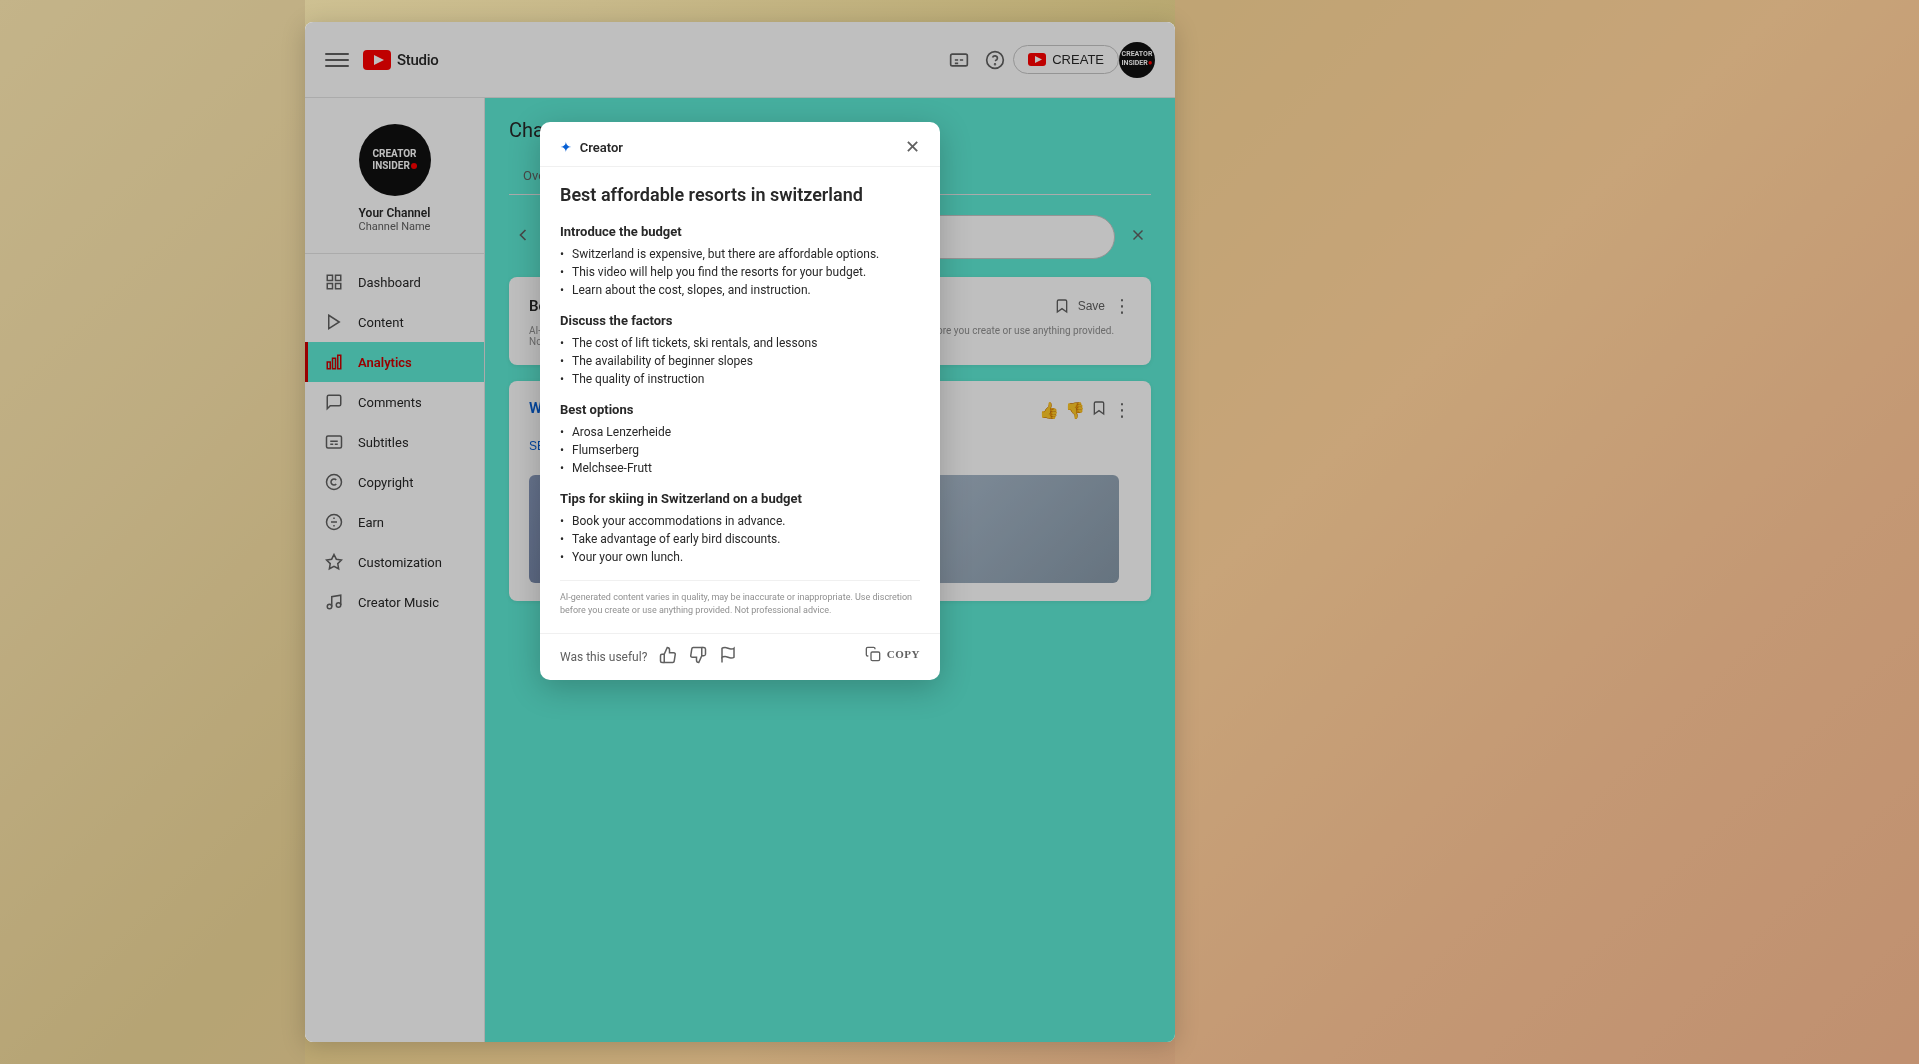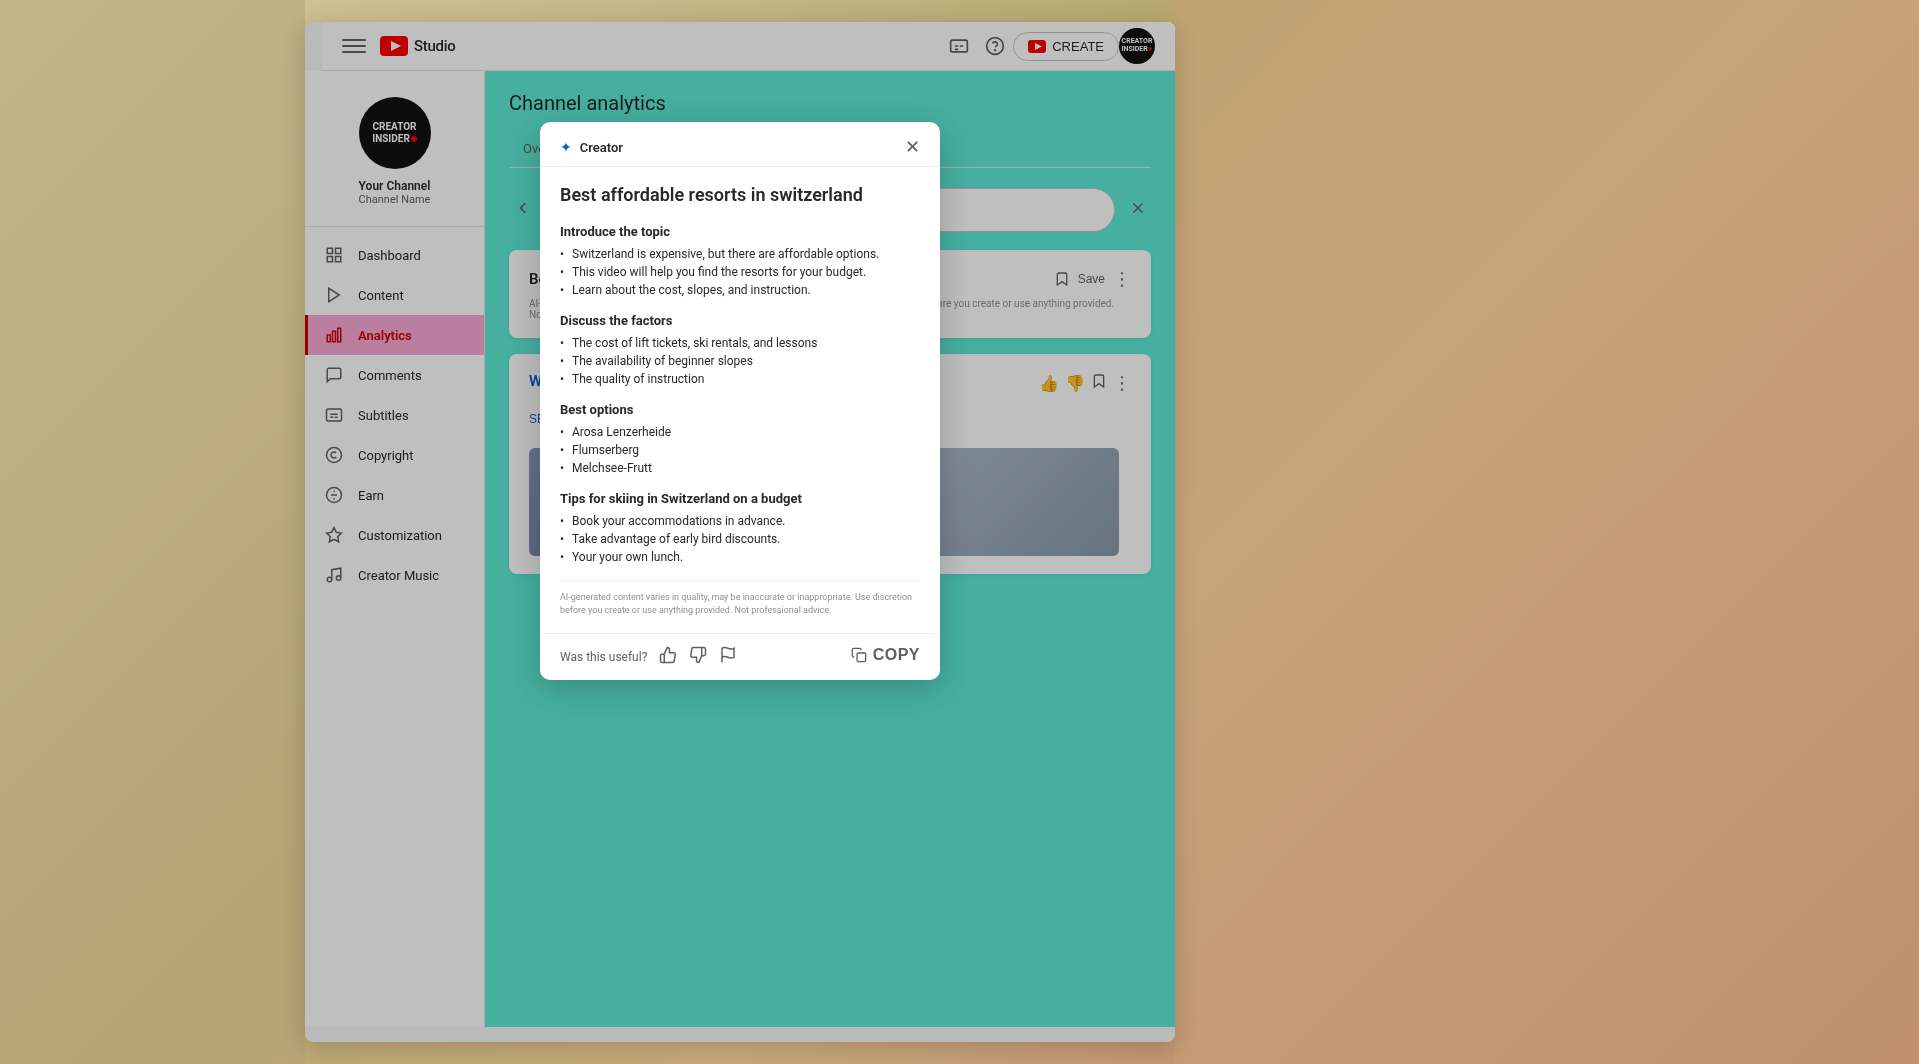--- a/index.html
+++ b/index.html
@@ -20,29 +20,28 @@
       width: 870px;
       height: 1020px;
       background: #f9f9f9;
       border-radius: 8px;
       box-shadow: 0 4px 24px rgba(0,0,0,0.18);
       overflow: hidden;
     }
 
     
     .topbar {
-      height: 49px;
+      height: 76px;
       background: #fff;
       display: flex;
       align-items: center;
       padding: 0 20px;
       border-bottom: 1px solid #e5e5e5;
       position: relative;
       z-index: 2;
-      margin-left: 17px;
     }
     .topbar-menu-icon {
       width: 24px;
       height: 24px;
       display: flex;
       flex-direction: column;
       justify-content: center;
       gap: 4px;
       cursor: pointer;
       margin-right: 14px;
@@ -189,21 +188,21 @@
       padding: 10px 16px;
       cursor: pointer;
       font-size: 13px;
       color: #282828;
       border-left: 3px solid transparent;
       transition: background 0.1s;
     }
     .nav-item.active {
       color: #cc0000;
       border-left: 3px solid #cc0000;
-      background: #f9a8d4;
+      background: #5eead4;
       font-weight: 600;
       align-items: center;
     }
     .nav-icon {
       width: 20px;
       height: 20px;
       display: flex;
       align-items: center;
       justify-content: center;
       color: #606060;
@@ -475,24 +474,25 @@
       font-size: 16px;
       color: #606060;
     }
     .copy-btn {
       display: flex;
       align-items: center;
       gap: 6px;
       background: none;
       border: none;
       cursor: pointer;
-      font-size: 16px;
+      font-size: 11px;
       font-weight: 600;
       color: #606060;
       letter-spacing: 0.5px;
+      font-family: Liberation Serif, serif;
     }
 
     
     .bg-left {
       position: absolute;
       left: 0; top: 0;
       width: 305px;
       height: 100%;
       background: rgba(180,160,120,0.5);
     }
@@ -721,21 +721,21 @@
       <div class="modal-header">
         <div class="modal-header-left">
           <span class="outline-icon">✦</span>
           <span class="modal-header-title">Creator</span>
         </div>
         <button class="modal-close-btn">✕</button>
       </div>
       <div class="modal-body">
         <div class="modal-main-title">Best affordable resorts in switzerland</div>
 
-        <div class="section-heading">Introduce the topic</div>
+        <div class="section-heading">Introduce the budget</div>
         <ul class="bullet-list">
           <li>Switzerland is expensive, but there are affordable options.</li>
           <li>This video will help you find the resorts for your budget.</li>
           <li>Learn about the cost, slopes, and instruction.</li>
         </ul>
 
         <div class="section-heading">Discuss the factors</div>
         <ul class="bullet-list">
           <li>The cost of lift tickets, ski rentals, and lessons</li>
           <li>The availability of beginner slopes</li>

